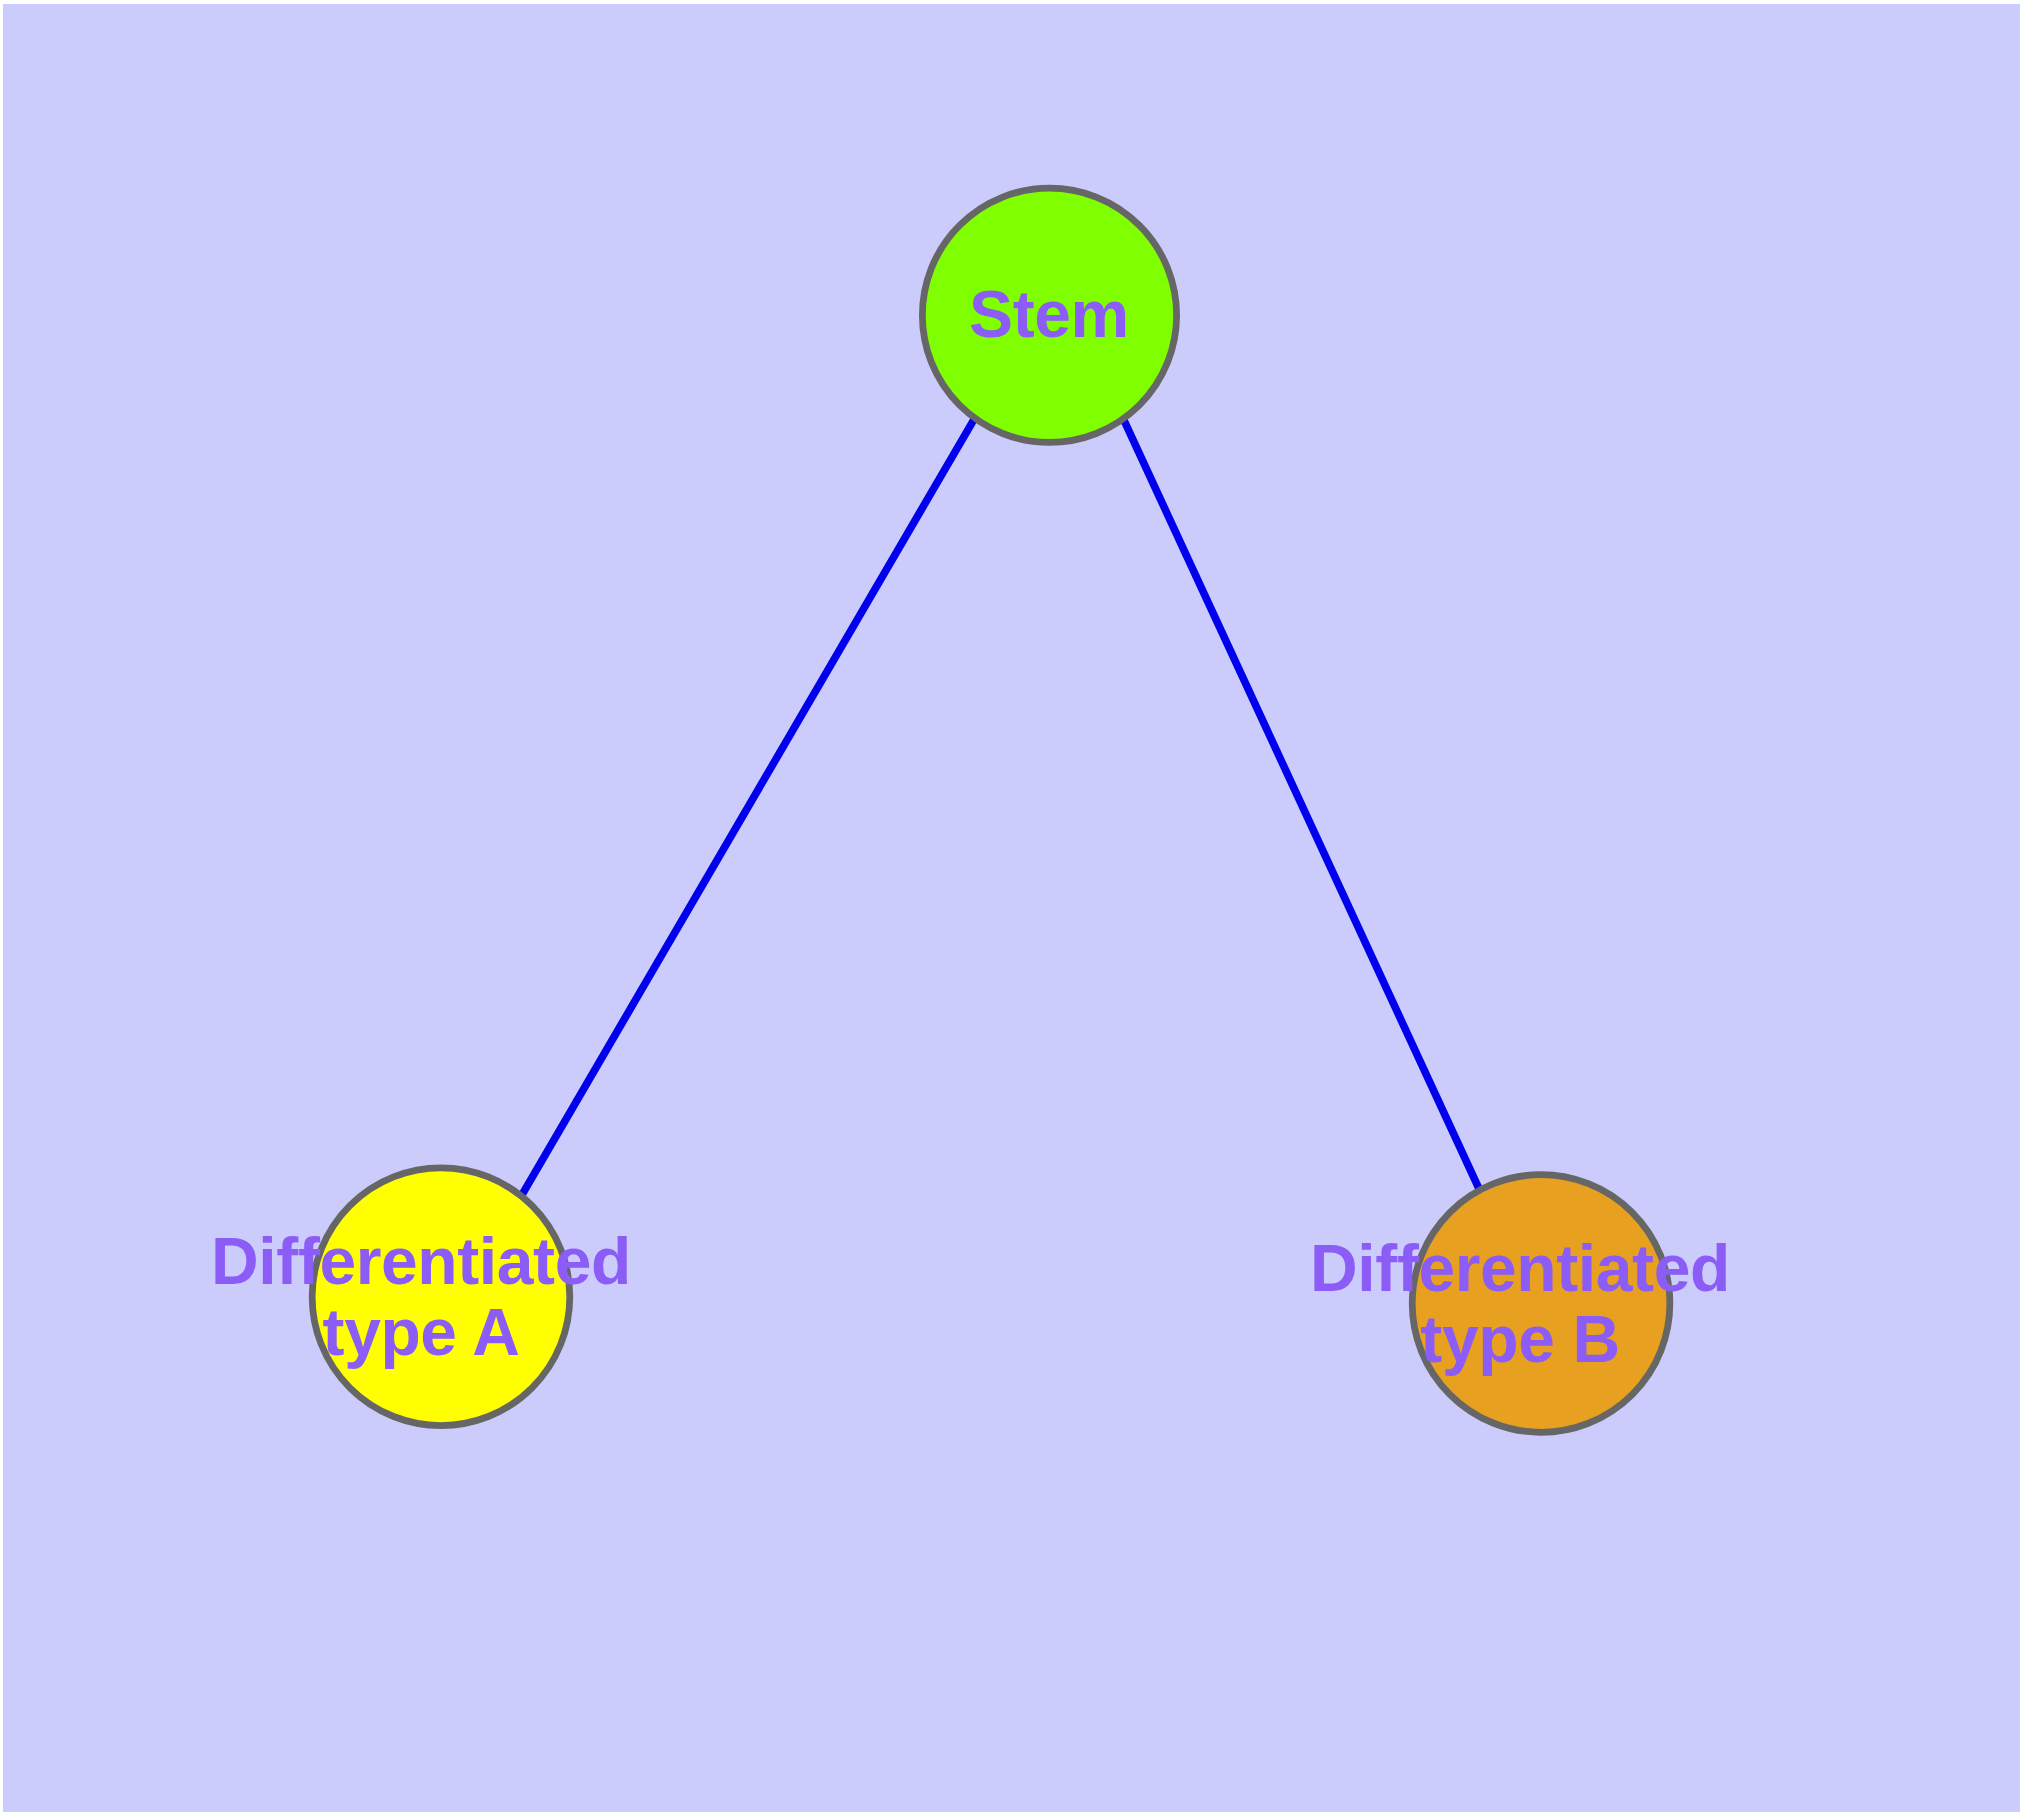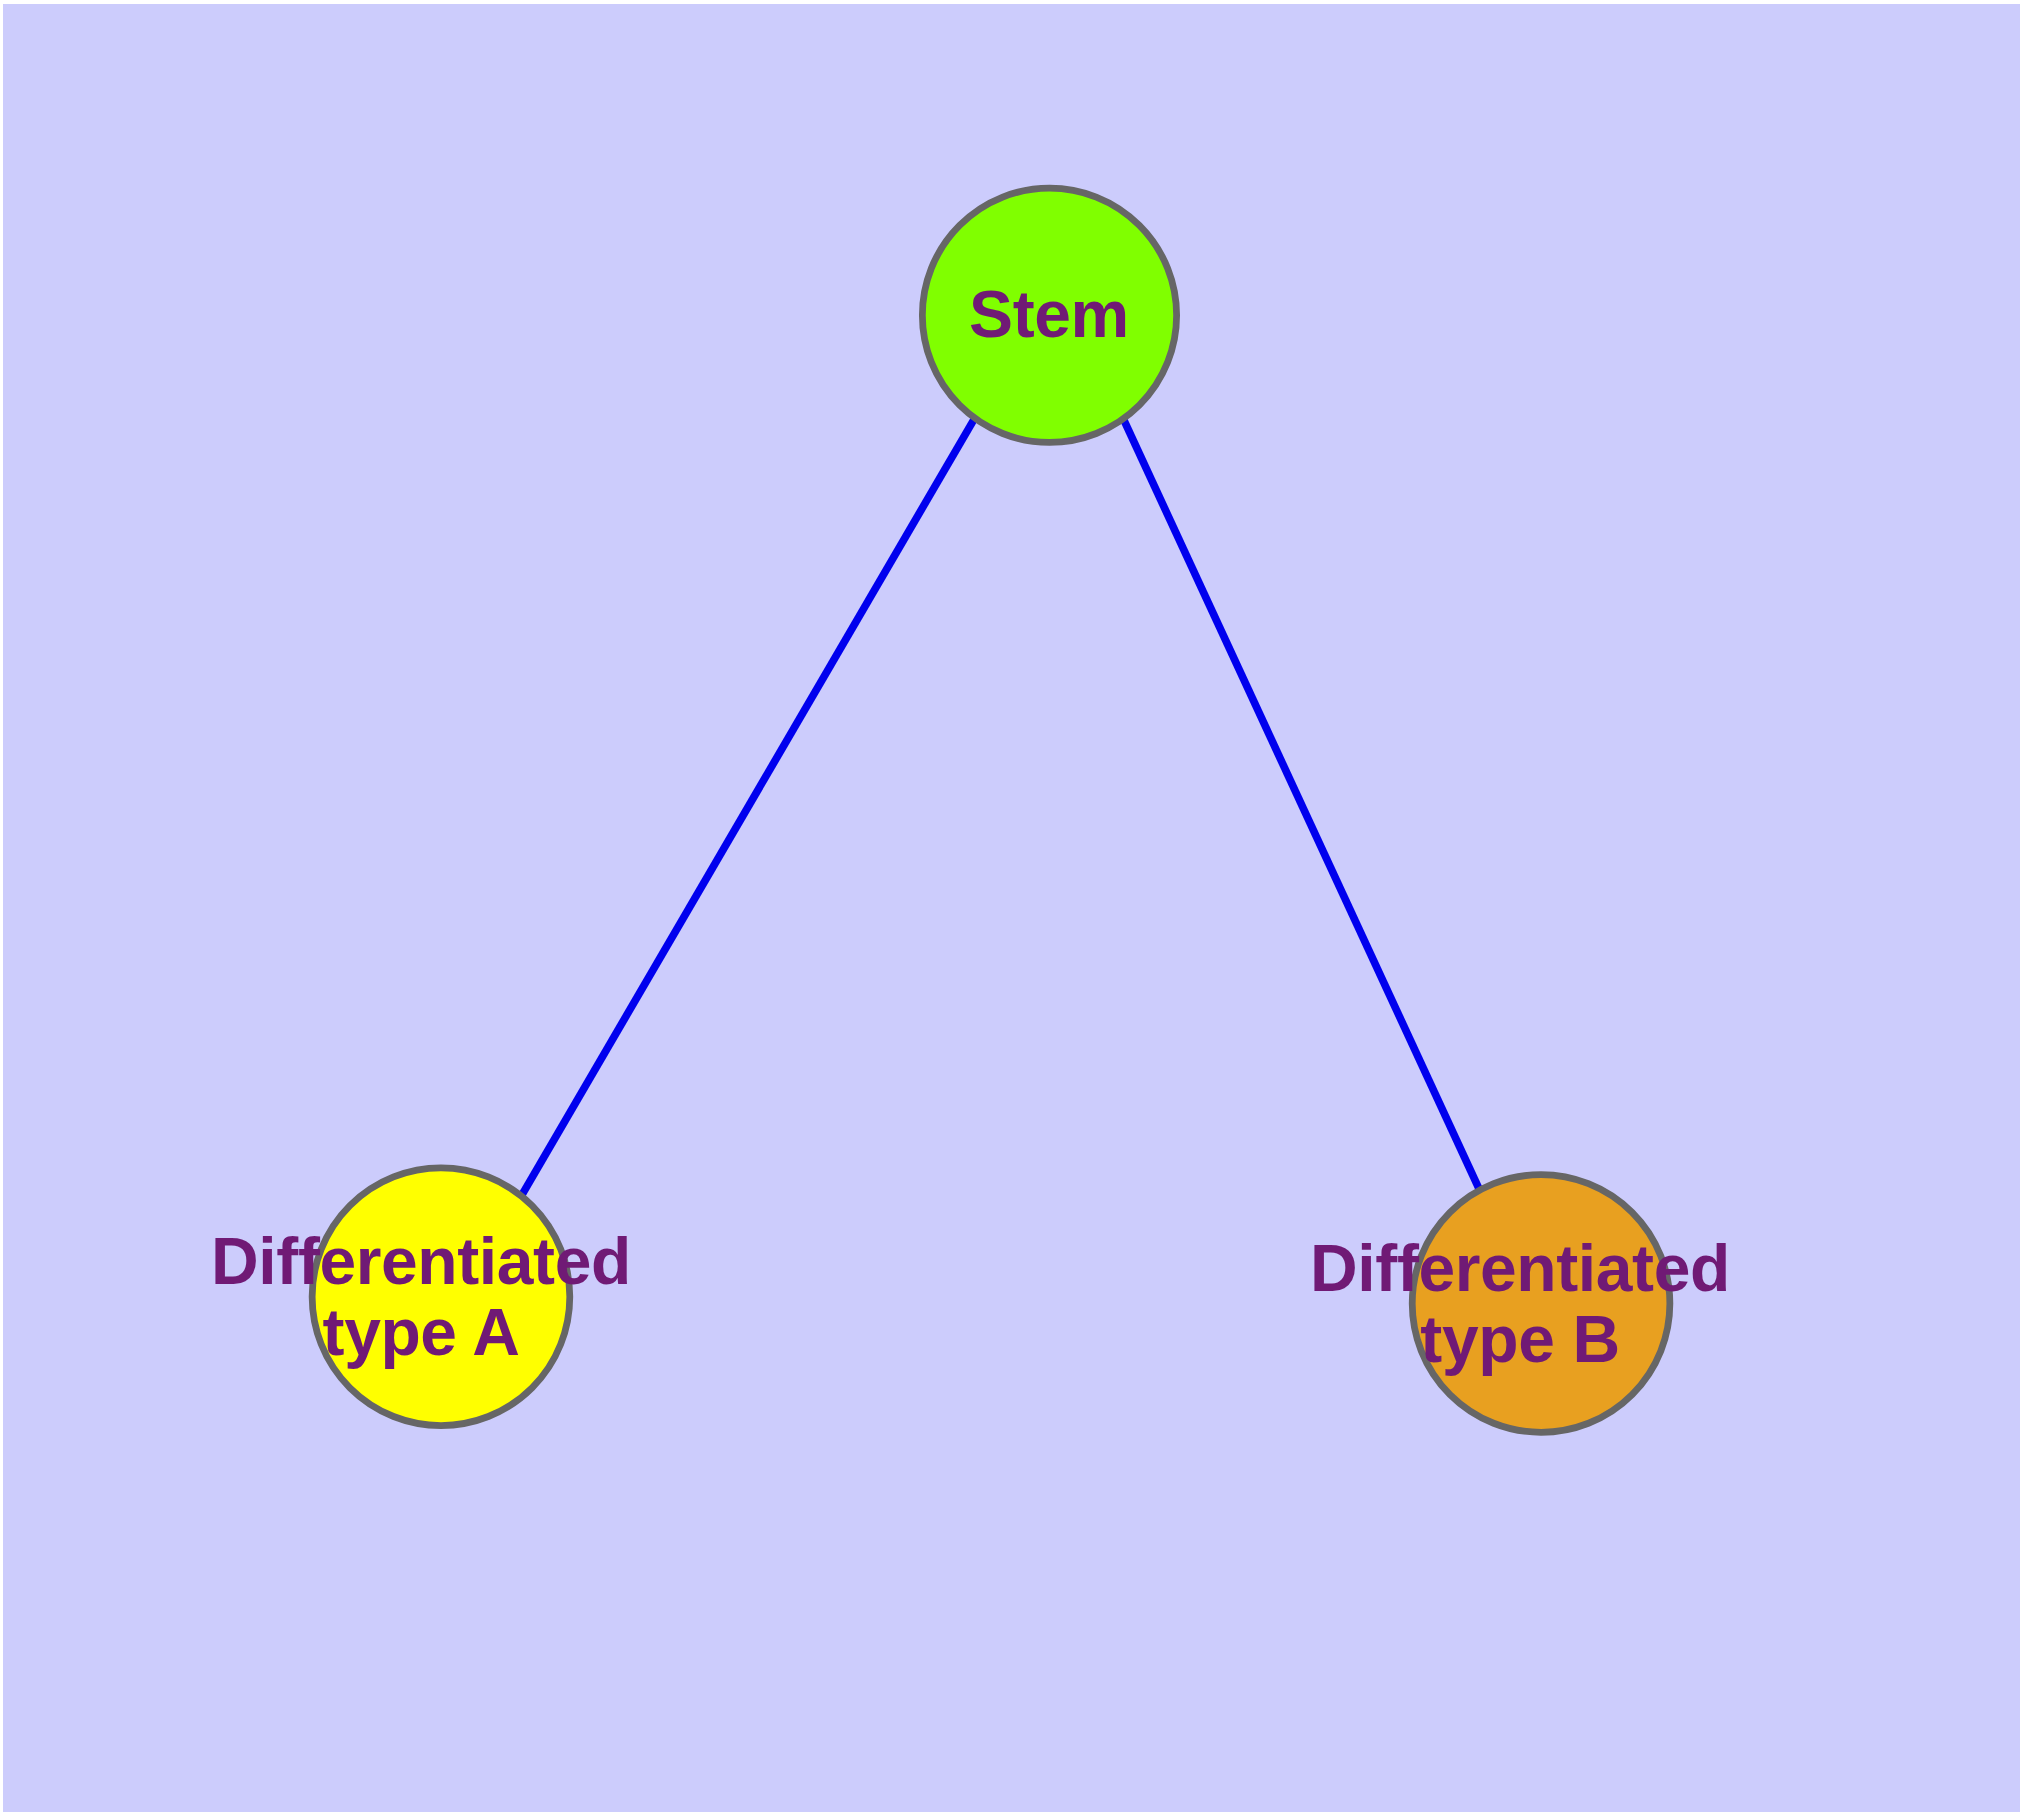--- a/index.html
+++ b/index.html
@@ -34,21 +34,21 @@
     stroke: #666666;
     stroke-width: 8;
   }
   .edge-line {
     stroke: #0000ee;
     stroke-width: 9;
     stroke-linecap: butt;
   }
   .node-label {
     position: absolute;
-    color: #701a75;
+    color: #8b5cf6;
     font-weight: bold;
     font-family: "Liberation Sans", sans-serif;
     text-align: center;
     white-space: pre;
     line-height: 1.08;
     letter-spacing: -0.4px;
     user-select: none;
   }
   #label-stem {
     font-size: 66px;

